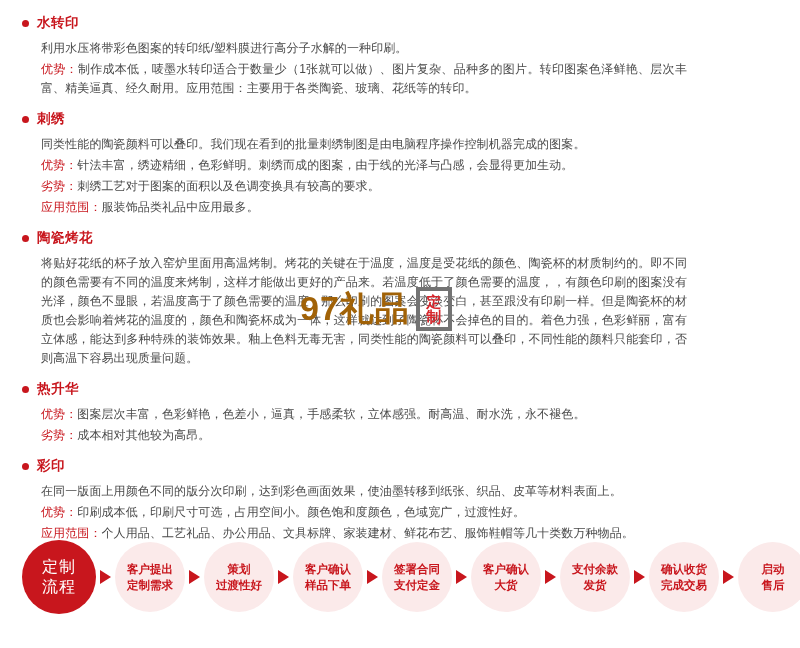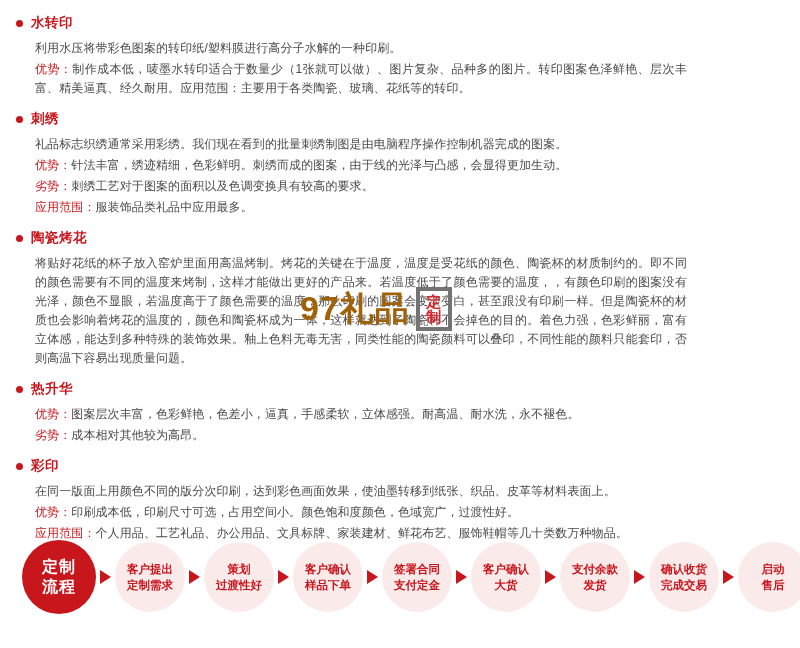--- a/index.html
+++ b/index.html
@@ -13,21 +13,21 @@
     font-family: "Liberation Sans", sans-serif;
     color: #333333;
     position: relative;
     overflow: hidden;
   }
   .page {
     position: relative;
     width: 709px;
     height: 648px;
     box-sizing: border-box;
-    padding: 14px 22px 0 16px;
+    padding: 14px 22px 0 22px;
   }
   .section {
     margin-bottom: 12px;
   }
   .sec-head {
     display: flex;
     align-items: center;
     margin-bottom: 7px;
   }
   .bullet {
@@ -97,21 +97,21 @@
     width: 74px;
     height: 74px;
     border-radius: 50%;
     background: #c8161d;
     color: #ffffff;
     display: flex;
     flex-direction: column;
     align-items: center;
     justify-content: center;
     font-size: 16px;
-    font-weight: bold;
+    font-weight: normal;
     letter-spacing: 1px;
     flex: 0 0 auto;
   }
   .flow-start span { line-height: 20px; }
   .arrow {
     width: 0;
     height: 0;
     border-top: 7px solid transparent;
     border-bottom: 7px solid transparent;
     border-left: 11px solid #c8161d;
@@ -150,21 +150,21 @@
       <p class="para"><span class="label">优势：</span><span>制作成本低，唛墨水转印适合于数量少（1张就可以做）、图片复杂、品种多的图片。转印图案色泽鲜艳、层次丰富、精美逼真、经久耐用。应用范围：主要用于各类陶瓷、玻璃、花纸等的转印。</span></p>
     </div>
   </div>
 
   <div class="section">
     <div class="sec-head">
       <span class="bullet"></span>
       <span class="sec-title">刺绣</span>
     </div>
     <div class="sec-body">
-      <p class="para"><span class="label"></span><span>礼品标志织绣通常采用彩绣。我们现在看到的批量刺绣制图是由电脑程序操作控制机器完成的图案。</span></p>
+      <p class="para"><span class="label"></span><span>同类性能的陶瓷颜料可以叠印。我们现在看到的批量刺绣制图是由电脑程序操作控制机器完成的图案。</span></p>
       <p class="para"><span class="label">优势：</span><span>针法丰富，绣迹精细，色彩鲜明。刺绣而成的图案，由于线的光泽与凸感，会显得更加生动。</span></p>
       <p class="para"><span class="label">劣势：</span><span>刺绣工艺对于图案的面积以及色调变换具有较高的要求。</span></p>
       <p class="para"><span class="label">应用范围：</span><span>服装饰品类礼品中应用最多。</span></p>
     </div>
   </div>
 
   <div class="section">
     <div class="sec-head">
       <span class="bullet"></span>
       <span class="sec-title">陶瓷烤花</span>

